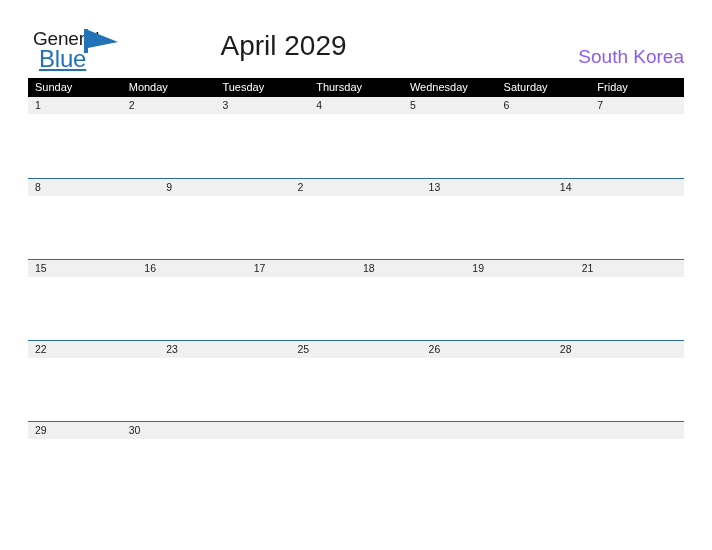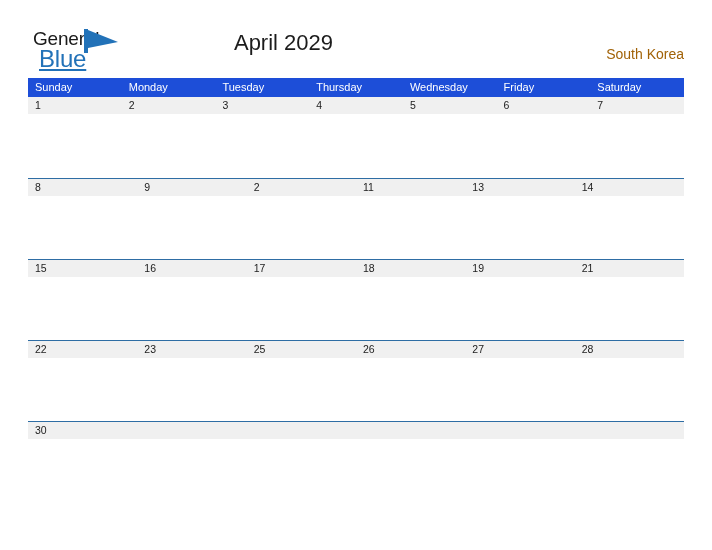--- a/index.html
+++ b/index.html
@@ -67,50 +67,50 @@
     height: 24px;
   }
 
   .cal-title {
     position: absolute;
     left: 0;
     top: 0;
     width: 567px;
     text-align: center;
     top: 30px;
-    font-size: 22px;
+    font-size: 28px;
     color: #1c1c1c;
     font-family: "Liberation Sans", sans-serif;
     font-weight: normal;
     letter-spacing: 0px;
   }
 
   .cal-region {
     position: absolute;
     right: 28px;
     top: 46px;
-    font-size: 14px;
-    color: #a16207;
+    font-size: 19px;
+    color: #8b5cf6;
     font-family: "Liberation Sans", sans-serif;
     text-align: right;
   }
 
   
   .calendar {
     position: absolute;
     left: 28px;
     top: 78px;
     width: 656px;
   }
 
   .dow-row {
     display: flex;
     width: 656px;
     height: 19px;
-    background: #1d4ed8;
+    background: #000000;
   }
 
   .dow-cell {
     flex: 1 1 0;
     height: 19px;
     padding-left: 7px;
     font-size: 11px;
     line-height: 19px;
     color: #ffffff;
     font-family: "Liberation Sans", sans-serif;
@@ -194,22 +194,22 @@
   </div>
 
   <div class="calendar">
 
     <div class="dow-row">
       <div class="dow-cell">Sunday</div>
       <div class="dow-cell">Monday</div>
       <div class="dow-cell">Tuesday</div>
       <div class="dow-cell">Thursday</div>
       <div class="dow-cell">Wednesday</div>
+      <div class="dow-cell">Saturday</div>
       <div class="dow-cell">Friday</div>
-      <div class="dow-cell">Saturday</div>
     </div>
 
     <div class="week-row first">
 
       <div class="date-band">
         <div class="date-cell">1</div>
         <div class="date-cell">2</div>
         <div class="date-cell">3</div>
         <div class="date-cell">4</div>
         <div class="date-cell">5</div>
@@ -226,21 +226,20 @@
         <div class="slot"></div>
       </div>
     </div>
 
     <div class="week-row">
       <div class="rule"></div>
       <div class="date-band">
         <div class="date-cell">8</div>
         <div class="date-cell">9</div>
         <div class="date-cell">2</div>
-        <div class="date-cell">11</div>
         <div class="date-cell">13</div>
         <div class="date-cell">14</div>
       </div>
       <div class="cell-body">
         <div class="slot"></div>
         <div class="slot"></div>
         <div class="slot"></div>
         <div class="slot"></div>
         <div class="slot"></div>
         <div class="slot"></div>
@@ -269,37 +268,37 @@
       </div>
     </div>
 
     <div class="week-row">
       <div class="rule"></div>
       <div class="date-band">
         <div class="date-cell">22</div>
         <div class="date-cell">23</div>
         <div class="date-cell">25</div>
         <div class="date-cell">26</div>
-        <div class="date-cell">27</div>
         <div class="date-cell">28</div>
       </div>
       <div class="cell-body">
         <div class="slot"></div>
         <div class="slot"></div>
         <div class="slot"></div>
         <div class="slot"></div>
         <div class="slot"></div>
         <div class="slot"></div>
         <div class="slot"></div>
       </div>
     </div>
 
     <div class="week-row">
       <div class="rule"></div>
       <div class="date-band">
+        <div class="date-cell">29</div>
         <div class="date-cell">30</div>
         <div class="date-cell"></div>
         <div class="date-cell"></div>
         <div class="date-cell"></div>
         <div class="date-cell"></div>
         <div class="date-cell"></div>
       </div>
       <div class="cell-body">
         <div class="slot"></div>
         <div class="slot"></div>

